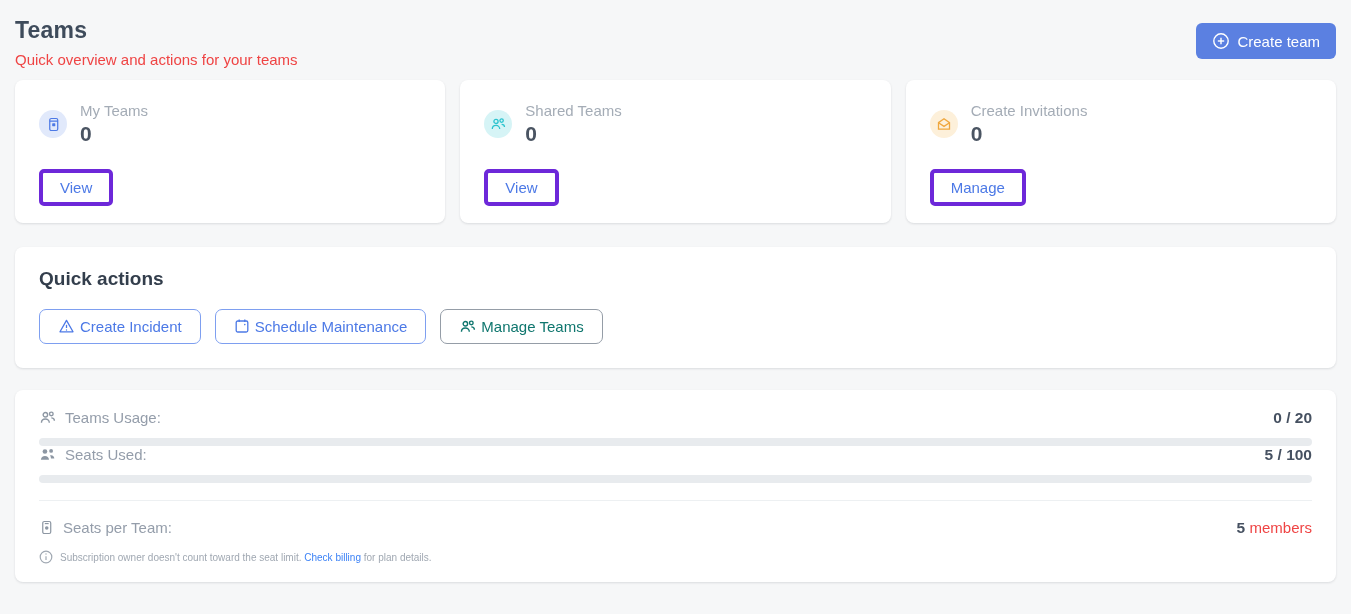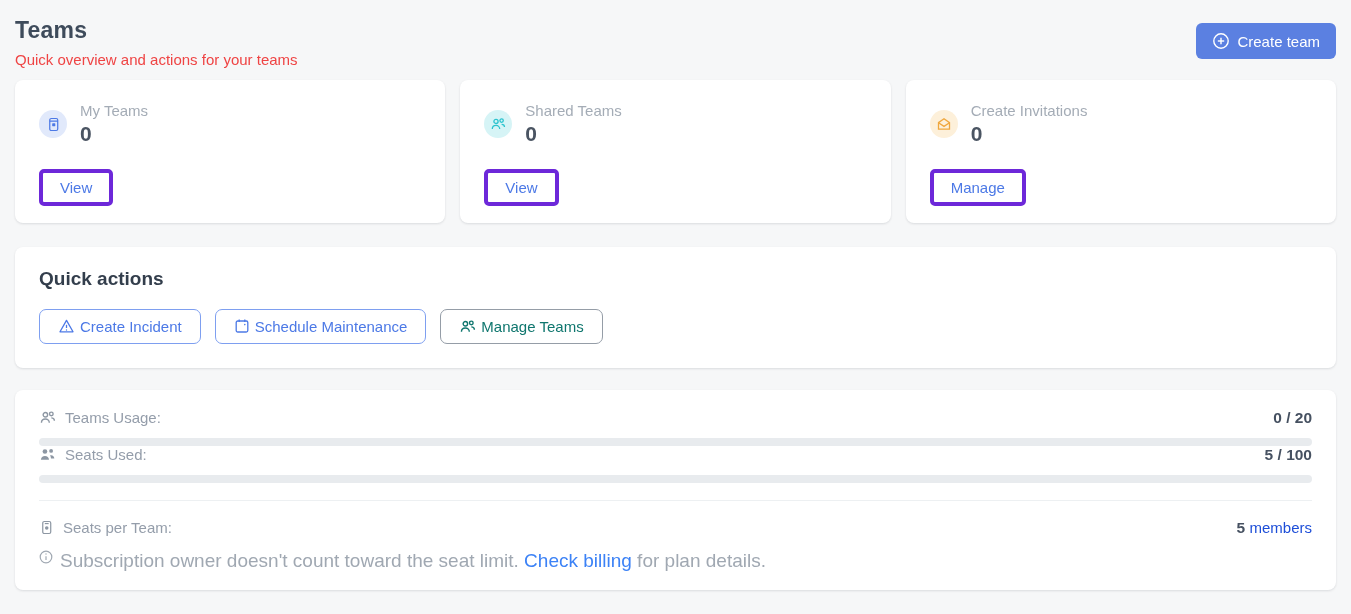--- a/index.html
+++ b/index.html
@@ -63,22 +63,22 @@
   .usage-panel { padding: 19px 24px 18px; }
   .usage-row { display: flex; justify-content: space-between; align-items: flex-start; }
   .usage-label { display: flex; align-items: center; gap: 9px; font-size: 15px; color: #949daa; }
   .usage-label svg { display: block; color: #8d97a3; }
   .usage-value { font-size: 15.5px; font-weight: 700; color: #465161; }
   .progress { height: 8px; background: #e8ebee; border-radius: 4px; margin-top: 11px; overflow: hidden; }
   .progress-fill { height: 100%; background: #5b80e1; border-radius: 4px; }
   .gap-18 { }
   .usage-divider { border: none; border-top: 1px solid #edf0f2; margin-top: 17px; }
   .seats-row { padding-top: 18px; gap: 24px; }
-  .seats-unit { color: #1d4ed8; font-weight: 400; font-size: 15px; }
-  .usage-note { display: flex; gap: 7px; margin-top: 13px; font-size: 19px; color: #a0a8b2; }
+  .seats-unit { color: #ef4444; font-weight: 400; font-size: 15px; }
+  .usage-note { display: flex; align-items: center; gap: 7px; margin-top: 13px; font-size: 10px; color: #a0a8b2; }
   .usage-note svg { display: block; color: #a0a8b2; flex: none; }
   .note-link { color: #3c82f6; cursor: pointer; text-decoration: none; }
 </style>
 </head>
 <body>
 
 <div class="page">
 
   <div class="page-header">
     <div>

